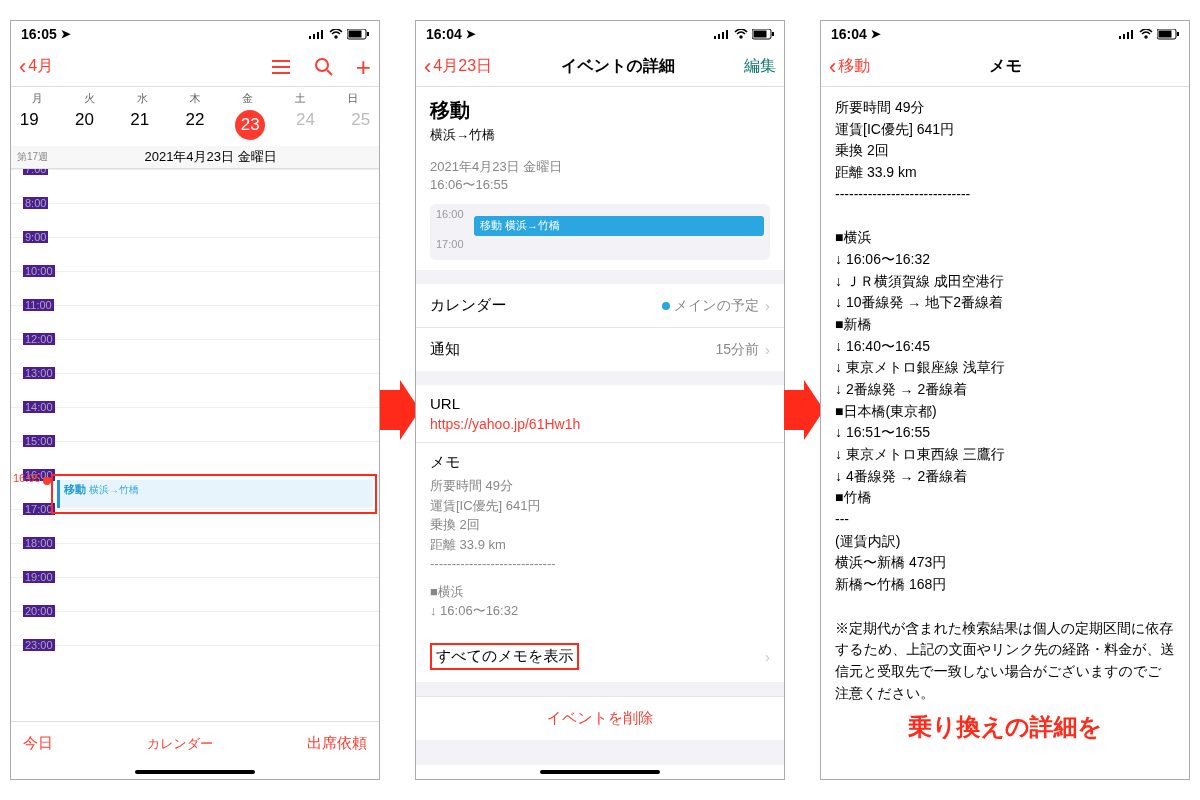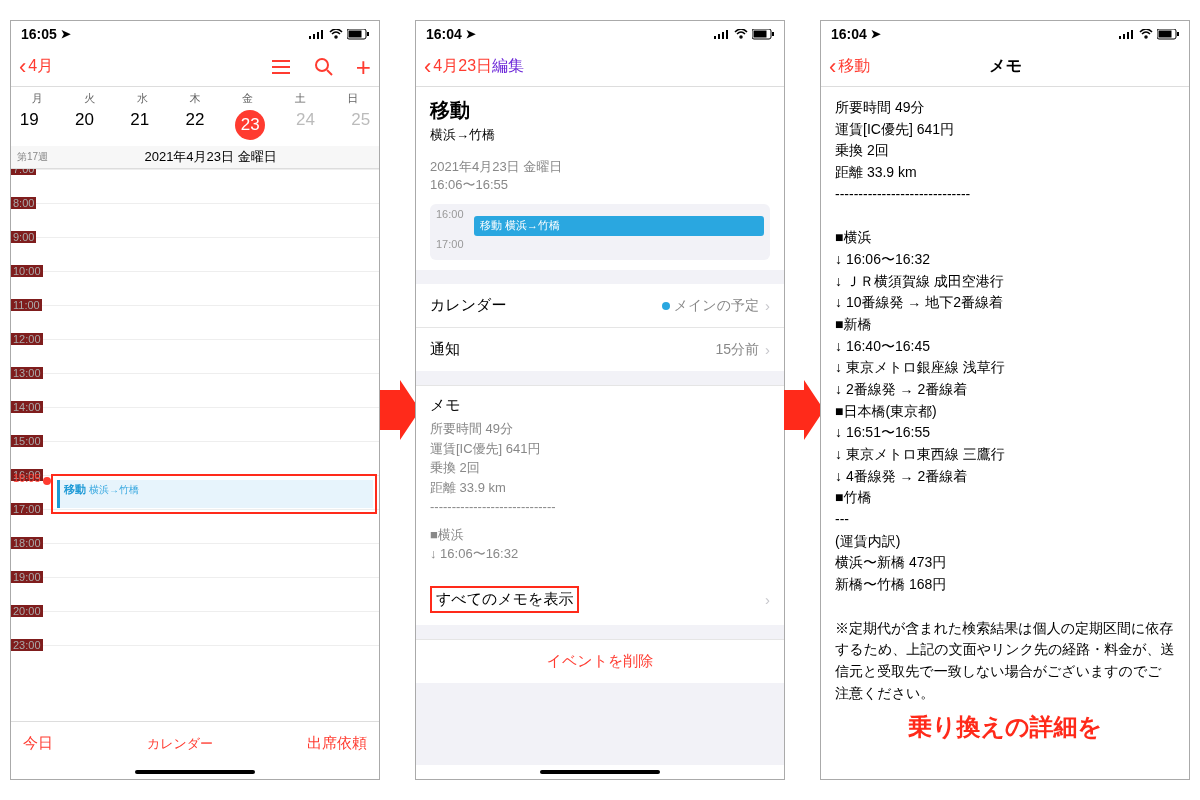--- a/index.html
+++ b/index.html
@@ -35,21 +35,21 @@
   .bars svg, .wifi svg, .battery svg { display:block; }
   .loc-arrow { font-size: 12px; margin-left:4px; }
   
   .navbar {
     height: 40px; display: flex; align-items: center;
     padding: 0 8px; border-bottom: 1px solid #ddd;
   }
   .nav-back { color: #ff3b30; display: flex; align-items:center; font-size: 16px; }
   .nav-back .chev { font-size: 22px; line-height: 1; margin-right:2px; }
   .nav-title { flex:1; text-align:center; font-weight:600; font-size:16px; }
-  .nav-action { color:#6d28d9; font-size:16px; }
+  .nav-action { color:#0f766e; font-size:16px; }
   .nav-icons { display:flex; gap:22px; margin-left:auto; color:#ff3b30; font-size:22px;}
   .nav-icons span { display:inline-flex; align-items:center;}
   
   .weekheader { display:flex; text-align:center; font-size:11px; color:#666; padding:4px 0 0; }
   .weekheader > div { flex:1; }
   .dayrow { display:flex; text-align:center; font-size:17px; padding:4px 0 6px;gap:19px; }
   .dayrow > div { flex:1; position:relative; }
   .dayrow .wknd { color:#bbb; }
   .dayrow .today span {
     display:inline-block; width:30px; height:30px; line-height:30px;
@@ -58,21 +58,21 @@
   .dateline {
     display:flex; align-items:center; font-size:11px; color:#888;
     padding: 2px 6px; border-bottom:1px solid #ddd;
     background:#f7f7f7;
   }
   .dateline .wk { font-size:10px;}
   .dateline .full { flex:1; text-align:center; color:#000; font-size:13px;}
   
   .timeline { flex:1; overflow:hidden; position:relative; font-size:11px; color:#aaa;}
   .hourrow { height:34px; border-top:1px solid #eee; position:relative;}
-  .hourrow .lbl { position:absolute; left:0; top:-7px; background:#7f1d1d; padding:0 2px;}
+  .hourrow .lbl { position:absolute; left:12px; top:-7px; background:#4c1d95; padding:0 2px;}
   .eventblock {
     position:absolute; left:46px; right:6px;
     background:#e7f4fc; border-left:3px solid #1c99d6;
     font-size:11px; color:#1c99d6; padding:2px 4px; height:28px;
     top: 311px;
   }
   .eventblock .et { font-weight:600; }
   .eventblock .er { color:#3aa9e0; font-size:10px;}
   .highlight1 {
     position:absolute; left:40px; right:2px; top:305px; height:40px;
@@ -324,20 +324,21 @@
               <rect x="20" y="3" width="2" height="4" fill="#000"></rect>
             </svg>
           </span>
       </span>
     </div>
     <div class="navbar">
       <span class="nav-back">
         <span class="chev">‹</span>
         <span>4月23日</span>
       </span>
+      <span class="nav-title">イベントの詳細</span>
       <span class="nav-action">編集</span>
     </div>
     <div class="content">
       <div class="section">
         <div class="evtitle">移動</div>
         <div class="evroute">横浜→竹橋</div>
         <div class="evdate">2021年4月23日 金曜日</div>
         <div class="evtime">16:06〜16:55</div>
         <div class="minitl">
           <span class="h1">16:00</span>
@@ -351,20 +352,24 @@
           <span class="val"><span class="dotblue"></span><span>メインの予定</span></span>
           <span class="chev">›</span>
         </div>
         <div class="listrow">
           <span class="lab">通知</span>
           <span class="val">15分前</span>
           <span class="chev">›</span>
         </div>
       </div>
       <div class="group">
+        <div class="urlsec">
+          <div class="lbl">URL</div>
+          <div class="link">https://yahoo.jp/61Hw1h</div>
+        </div>
         <div class="memosec" style="border-top:1px solid #e5e5e5;">
           <div class="lbl">メモ</div>
           <p style="white-space:pre-wrap;">所要時間 49分
 運賃[IC優先] 641円
 乗換 2回
 距離 33.9 km
 -----------------------------</p>
           <p style="white-space:pre-wrap;margin-top:8px;"><span>■横浜</span></p>
           <p style="white-space:pre-wrap;"><span>↓ 16:06〜16:32</span></p>
         </div>

